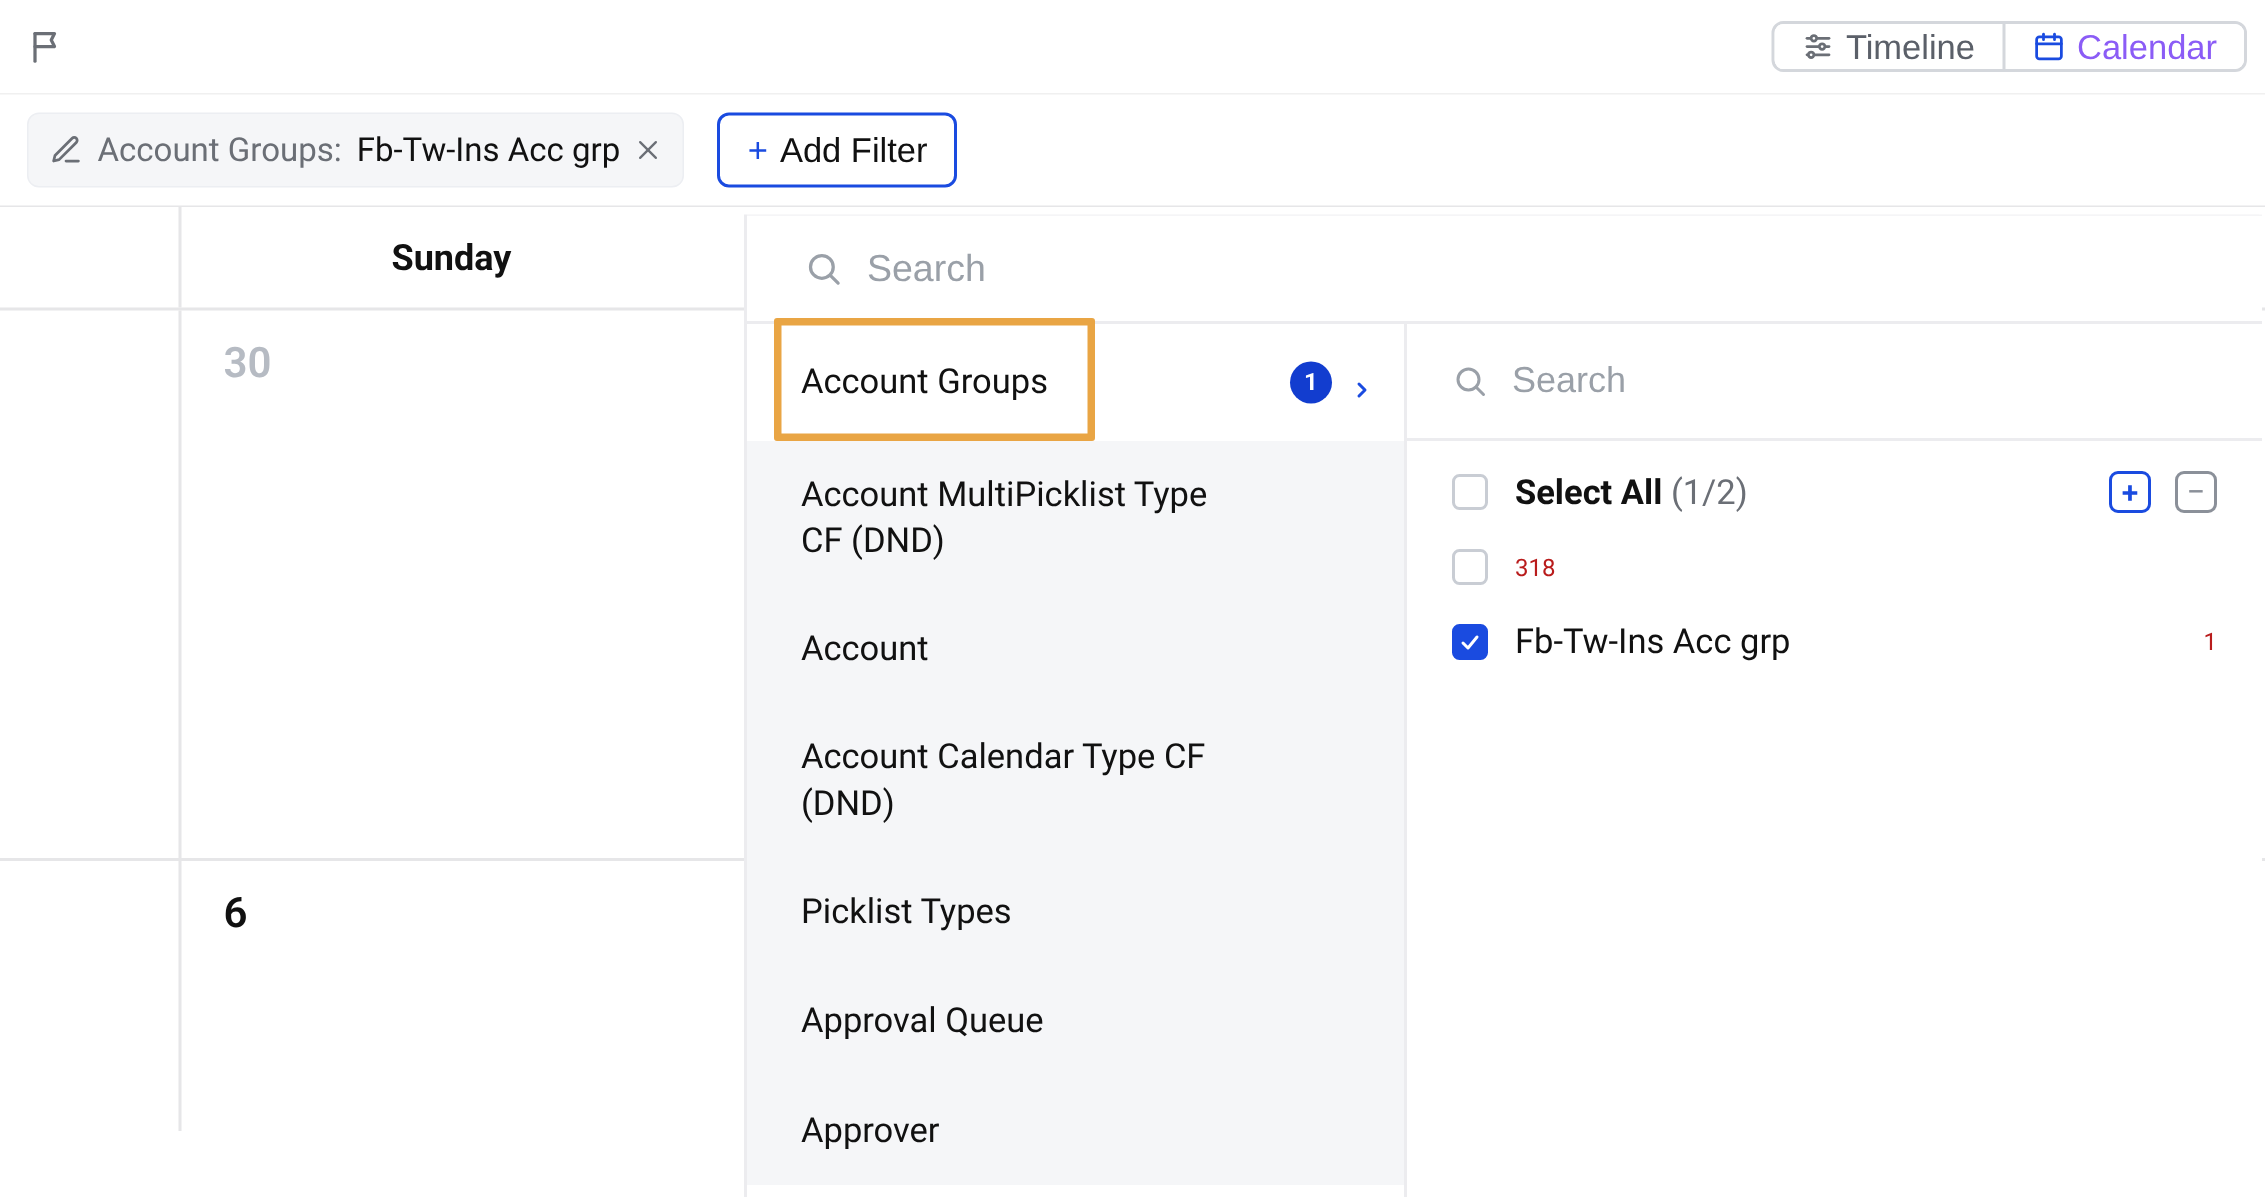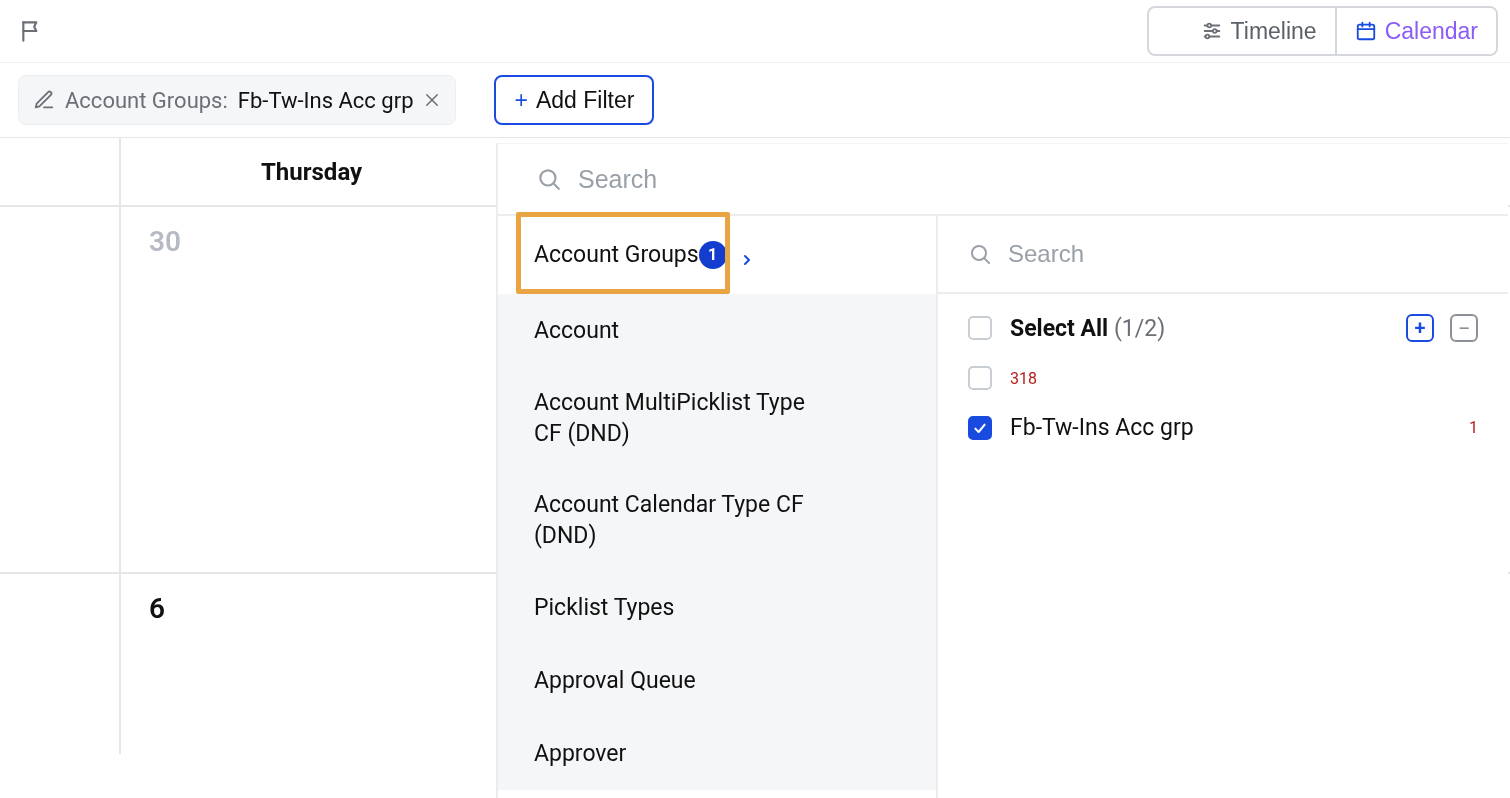--- a/index.html
+++ b/index.html
@@ -3,32 +3,32 @@
 <meta charset="utf-8">
 <style>
   * { box-sizing: border-box; margin: 0; padding: 0; }
   html, body { width: 1510px; height: 798px; font-family: -apple-system, BlinkMacSystemFont, "Segoe UI", Roboto, Helvetica, Arial, sans-serif; color:#111; background:#fff; }
   body { overflow:hidden; }
 
   
   .topbar { height:62px; display:flex; align-items:center; justify-content:space-between; padding:0 12px 0 6px; }
   .flag-btn { width:52px; height:52px; display:flex; align-items:center; justify-content:center; border-radius:6px; }
   .flag-btn svg { width:26px; height:26px; stroke:#6b6f76; }
-  .view-toggle { display:flex; border:2px solid #d4d7dc; border-radius:8px; overflow:hidden; height:50px;padding-left:34px; }
+  .view-toggle { display:flex; border:2px solid #d4d7dc; border-radius:8px; overflow:hidden; height:34px; }
   .view-btn { display:flex; align-items:center; gap:8px; padding:0 18px; font-size:23px; color:#5b6069; background:#fff; border:none; }
   .view-btn + .view-btn { border-left:2px solid #d4d7dc; }
   .view-btn.active { color:#8b5cf6; }
   .view-btn svg { width:22px; height:22px; }
   .view-btn:not(.active) svg { stroke:#6b6f76; }
   .view-btn.active svg { stroke:#1a4be0; }
 
   .topbar-rule { border:none; border-top:1px solid #f0f0f0; }
 
   
-  .filterbar { height:74px; display:flex; align-items:center; gap:38px; padding:12px 28px 12px 18px; }
+  .filterbar { height:74px; display:flex; align-items:center; gap:22px; padding:12px 28px 12px 18px; }
   .chip { display:flex; align-items:center; gap:10px; background:#f5f6f8; border:1px solid #eceef2; border-radius:8px; padding:0 14px; height:50px; font-size:22px; }
   .chip-value-prefix { color:#6b6f76; }
   .chip-value { color:#111; }
   .chip-close { width:18px; height:18px; color:#6b6f76; }
   .chip-edit { width:22px; height:22px; stroke:#6b6f76; }
   .addfilter { display:flex; align-items:center; gap:8px; border:2px solid #1a4be0; border-radius:8px; height:50px; padding:0 18px; font-size:23px; color:#111; background:#fff; }
   .addfilter .plus { color:#1a4be0; font-weight:500; }
 
   .grid-rule { border:none; border-top:1px solid #e6e6e8; }
 
@@ -44,21 +44,21 @@
 
   
   .panel { position:absolute; left:498px; top:5px; width:1010px; height:655px; background:#fff; box-shadow: -2px 0 0 #ececef; border-top:1px solid #f5f5f7; display:flex; flex-direction:column; }
   .panel-search { height:72px; display:flex; align-items:center; gap:16px; padding:0 26px 0 38px; border-bottom:2px solid #ececef; }
   .panel-search svg { width:26px; height:26px; stroke:#9aa0a8; }
   .panel-search input { border:none; outline:none; font-size:25px; color:#333; flex:1; }
   .panel-search input::placeholder { color:#9aa0a8; }
 
   .panel-body { flex:1; display:flex; }
   .cats { width:440px; border-right:2px solid #ececef; display:flex; flex-direction:column; }
-  .cat-row { padding:0 20px 0 36px; display:flex; align-items:center; font-size:23px; color:#111; }
+  .cat-row { padding:0 20px 0 36px; display:flex; align-items:center; justify-content:space-between; font-size:23px; color:#111; }
   .cat-row.selected { background:#fff; }
   .frame { position:absolute; border:5px solid #e9a544; border-radius:2px; left:516px; top:212px; width:214px; height:82px; pointer-events:none; }
   .cat-top { height:78px; background:#fff; border-bottom:1px solid #fff; }
   .cat-rest { background:#f5f6f8; }
   .cat-item { height:73px; display:flex; align-items:center; }
   .cat-item.tall { height:102px; }
   .cat-item .cat-label { max-width:300px; line-height:1.35; }
   .count-badge { width:28px; height:28px; border-radius:50%; background:#123dcf; color:#fff; font-size:16px; font-weight:700; display:flex; align-items:center; justify-content:center; }
   .chev { width:16px; height:16px; }
   .chev svg { stroke:#1a4be0; }
@@ -134,21 +134,21 @@
   <button class="addfilter">
     <span class="plus">+</span>
     <span>Add Filter</span>
   </button>
 </div>
 <hr class="grid-rule">
 
 <div class="cal-wrap">
   <div class="day-header">
     <div class="gutter"></div>
-    <div class="day-label">Thursday</div>
+    <div class="day-label">Sunday</div>
   </div>
   <div class="week-row">
     <div class="gutter"></div>
     <div class="date-cell muted">30</div>
   </div>
   <div class="week-row2">
     <div class="gutter"></div>
     <div class="date-cell">6</div>
   </div>
 
@@ -165,25 +165,25 @@
         <div class="cat-row cat-top selected">
           <span class="cat-label">Account Groups</span>
           <span class="cat-right">
             <span class="count-badge">1</span>
             <span class="chev"><svg viewBox="0 0 24 24" fill="none" stroke-width="3" stroke-linecap="round" stroke-linejoin="round">
                   <polyline points="9 6 15 12 9 18"></polyline>
                 </svg></span>
           </span>
         </div>
         <div class="cat-rest">
-          <div class="cat-row cat-item">
-              <span class="cat-label">Account</span>
-            </div>
           <div class="cat-row cat-item tall">
               <span class="cat-label">Account MultiPicklist Type CF (DND)</span>
+            </div>
+          <div class="cat-row cat-item">
+              <span class="cat-label">Account</span>
             </div>
           <div class="cat-row cat-item tall">
               <span class="cat-label">Account Calendar Type CF (DND)</span>
             </div>
           <div class="cat-row cat-item">
               <span class="cat-label">Picklist Types</span>
             </div>
           <div class="cat-row cat-item">
               <span class="cat-label">Approval Queue</span>
             </div>

